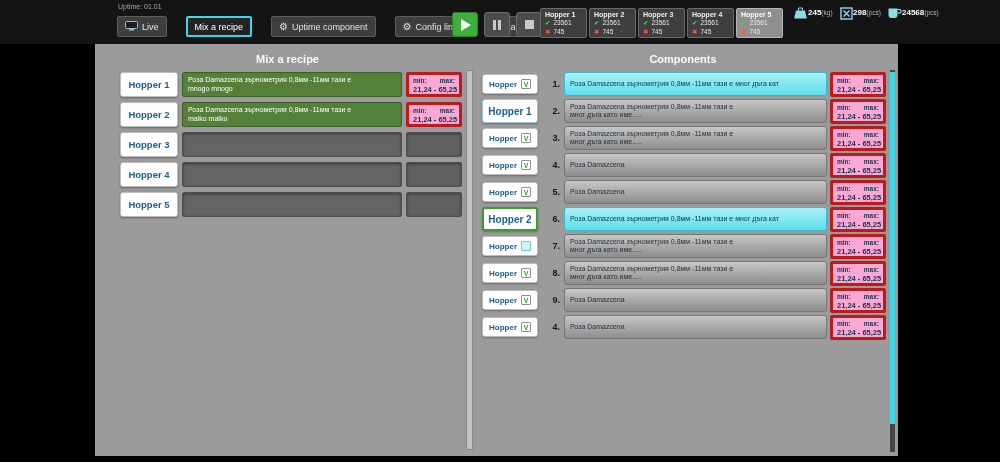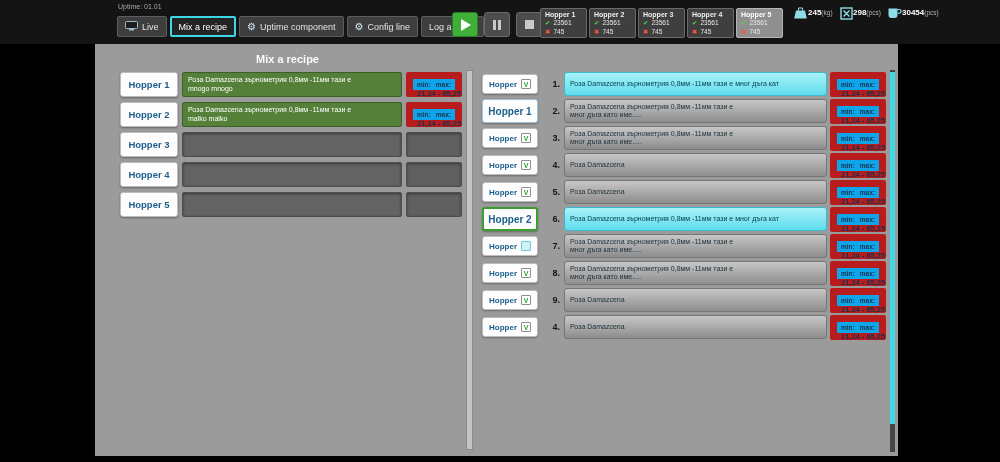--- a/index.html
+++ b/index.html
@@ -3,21 +3,21 @@
 <meta charset="utf-8">
 <style>
   * { margin:0; padding:0; box-sizing:border-box; }
   html,body { width:1000px; height:462px; background:#000; overflow:hidden;
     font-family:"Liberation Sans", sans-serif; }
   .screen { position:relative; width:1000px; height:462px; background:#000; }
 
   
   .topbar { position:absolute; left:0; top:0; width:1000px; height:44px; background:#141414; }
   .uptime { position:absolute; left:118px; top:3px; font-size:7px; color:#a8a8a8; }
-  .tabs { position:absolute; left:117px; top:16px; display:flex; gap:3px; }
+  .tabs { position:absolute; left:117px; top:16px; display:flex; gap:19px; }
   .tab { height:21px; display:flex; align-items:center; gap:4px; padding:0 7px;
     background:#3e3e3e; border:1px solid #5d5d5d; border-radius:2px; color:#e2e2e2;
     font-size:9px; cursor:pointer; }
   .tab.active { background:#232323; border:2px solid #3fd6e6; color:#fff; }
   .gear { font-size:10px; color:#cfe9f2; line-height:10px; }
   .transport { position:absolute; left:452px; top:12px; display:flex; gap:6px; }
   .tbtn { width:26px; height:25px; border-radius:3px; display:flex; align-items:center;
     justify-content:center; cursor:pointer; }
   .tbtn.play { background:#3fae3a; border:1px solid #2b8027; }
   .tri { width:0; height:0; border-left:10px solid #fff; border-top:6px solid transparent;
@@ -54,21 +54,21 @@
     color:#1b5e8c; font-weight:bold; font-size:9.5px; display:flex; align-items:center;
     justify-content:center; box-shadow:0 1px 2px rgba(0,0,0,.35); cursor:pointer; }
   .field { flex:1; height:25px; border-radius:2px; padding:2px 5px; display:flex;
     flex-direction:column; justify-content:center; overflow:hidden; }
   .field.green { background:#55803a; border:1px solid #3c5e27; }
   .field.green .fl { color:#fff; }
   .field.empty { background:#646464; border:1px solid #4e4e4e;
     box-shadow:inset 0 1px 3px rgba(0,0,0,.45); }
   .fl { font-size:7px; line-height:8.5px; white-space:nowrap; overflow:hidden; }
 
-  .minmax { width:56px; height:25px; background:#0ea5e9; border:7px solid #b91c1c; border-radius:2px;
+  .minmax { width:56px; height:25px; background:#f9a8d4; border:3px solid #b91c1c; border-radius:2px;
     padding:1px 4px; color:#16324f; }
   .minmax.empty { background:#606060; border:1px solid #4e4e4e;
     box-shadow:inset 0 1px 3px rgba(0,0,0,.4); }
   .mm-top { display:flex; justify-content:space-between; font-size:6.5px; font-weight:bold;
     line-height:9px; }
   .mm-val { font-size:7.5px; font-weight:bold; text-align:center; line-height:10px;
     white-space:nowrap; }
 
   .splitter { position:absolute; left:371px; top:26px; width:7px; height:380px;
     background:#c4c4c4; border:1px solid #8a8a8a; }
@@ -223,29 +223,30 @@
         <span class="val">298</span>
         <span class="unit">(pcs)</span>
       </div>
       <div class="stat">
         <span class="ic">
             <svg width="15" height="13" viewBox="0 0 15 13">
               <path d="M1.5 1.5h9v6.5a3 3 0 0 1-3 3h-3a3 3 0 0 1-3-3z" fill="#8fdce8"></path>
               <path d="M10.5 2.5h1.8a1.8 1.8 0 0 1 0 3.6h-1.3" fill="none" stroke="#8fdce8" stroke-width="1.2"></path>
             </svg>
           </span>
-        <span class="val">30454</span>
+        <span class="val">24568</span>
         <span class="unit">(pcs)</span>
       </div>
     </div>
   </div>
 
   <div class="main">
 
     <div class="panel-title title-left">Mix a recipe</div>
+    <div class="panel-title title-right">Components</div>
 
     <div class="recipe-rows">
 
       <div class="rrow">
         <div class="hbtn">Hopper 1</div>
         <div class="field green">
           <div class="fl">Роза Damazcena зърнометрия 0,8мм -11мм тази е</div>
           <div class="fl">mnogo mnogo</div>
         </div>
         <div class="minmax">

